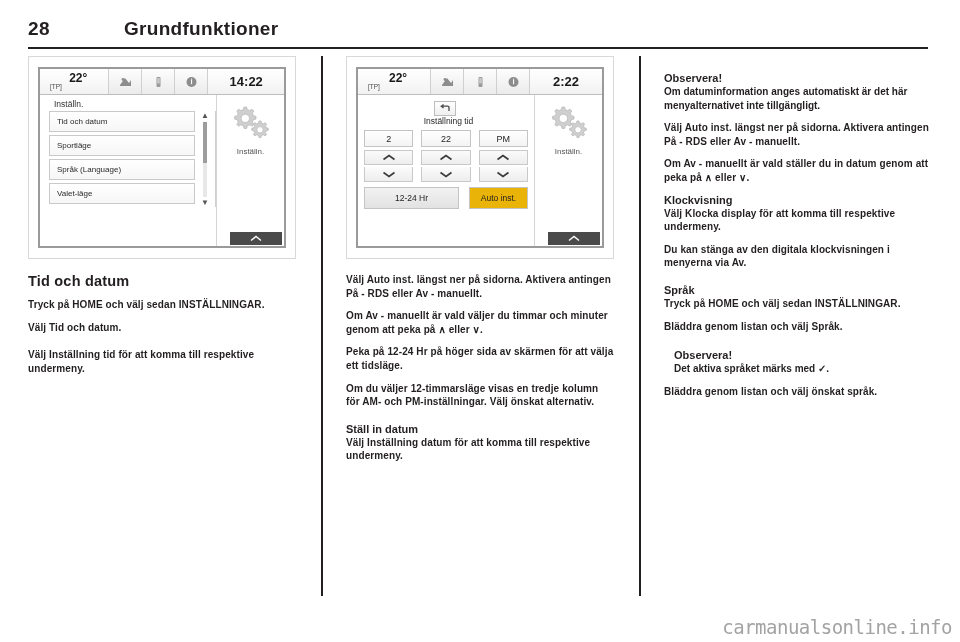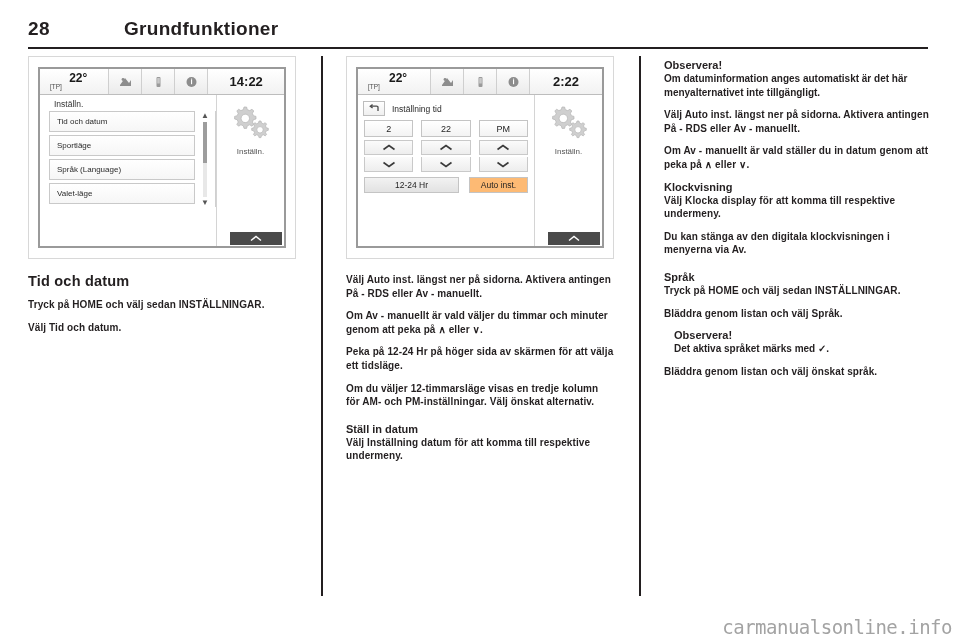--- a/index.html
+++ b/index.html
@@ -123,21 +123,21 @@
     width: 14px; margin-left: 3px;
     display: flex; flex-direction: column; align-items: center;
     padding-top: 1px;
   }
   .scroll-arrow { font-size: 8px; color:#555; line-height: 8px; }
   .scroll-track { flex: 1 1 auto; width: 4px; background:#e8e8e8; margin: 2px 0; position: relative; }
   .scroll-thumb { position:absolute; left:0; top:0; width:4px; height:55%; background:#9d9d9d; }
   .scroll-divider { width:1px; background:#d0d0d0; margin-left:3px; }
 
   
-  .panel-head { display: flex; align-items: center; padding: 2px 0 4px 5px; }
+  .panel-head { display: flex; align-items: center; padding: 2px 0 4px 5px; flex-direction: column; }
   .back-btn {
     width: 22px; height: 15px;
     border: 1px solid #bdbdbd; background: linear-gradient(#ffffff,#efefef);
     display: flex; align-items: center; justify-content: center;
     margin-right: 7px;
   }
   .panel-title { font-size: 8.5px; color:#2a2a2a; }
   .time-grid { padding: 0 6px; }
   .time-row { display: flex; gap: 8px; }
   .time-col { flex: 1 1 0; }
@@ -149,37 +149,37 @@
   }
   .time-btn {
     height: 15px; border: 1px solid #c9c9c9; border-top: none;
     background: linear-gradient(#fbfbfb,#ededed);
     display: flex; align-items: center; justify-content: center;
     margin-top: 2px;
   }
   .time-btn.first { margin-top: 3px; border-top: 1px solid #c9c9c9; }
   .bottom-row { display: flex; gap: 10px; margin-top: 5px; }
   .wide-btn {
-    height: 16px; border: 1px solid #c4c4c4;
+    height: 22px; border: 1px solid #c4c4c4;
     display: flex; align-items: center; justify-content: center;
     font-size: 8.5px; color:#1f1f1f;
   }
   .wide-btn.gray { background: linear-gradient(#f2f2f2,#e2e2e2); flex: 0 0 95px; }
-  .wide-btn.white { background: #fdba74; flex: 1 1 auto; }
+  .wide-btn.white { background: #eab308; flex: 1 1 auto; }
 
   
   h2.sec {
     font-size: 14.5px; font-weight: bold; margin: 0 0 9px 0; letter-spacing: .2px;
   }
   p.body {
     font-size: 10px; line-height: 13.6px; margin: 0 0 9px 0;
     font-weight: bold; letter-spacing: .1px;
   }
   h3.sub { font-size: 11px; font-weight: bold; margin: 0 0 1px 0; }
-  .note { margin: 3px 0 9px 0; padding-left: 10px; }
+  .note { margin: 16px 0 9px 0; padding-left: 10px; }
   .note .note-title { font-size: 11px; font-weight: bold; margin-bottom: 1px; }
   .note .note-body { font-size: 10px; line-height: 13.6px; font-weight: bold; }
   .note.flush { padding-left: 0; }
   .spacer-sm { height: 5px; }
 
   
   .watermark {
     position: absolute; right: 8px; bottom: 4px;
     font-size: 19px; color: #a3a3a3;
     font-family: "DejaVu Sans Mono", monospace;
@@ -271,20 +271,21 @@
           </div>
         </div>
 
       </div>
     </div>
 
     <h2 class="sec">Tid och datum</h2>
     <p class="body">Tryck på HOME och välj sedan INSTÄLLNINGAR.</p>
     <p class="body">Välj Tid och datum.</p>
     <div class="spacer-sm"></div>
+    <p class="body">Välj Inställning tid för att komma till respektive undermeny.</p>
   </div>
 
   <div class="col-gap">
     <div class="col-rule"></div>
   </div>
 
   <div class="col">
 
     <div class="figure">
       <div class="device">

